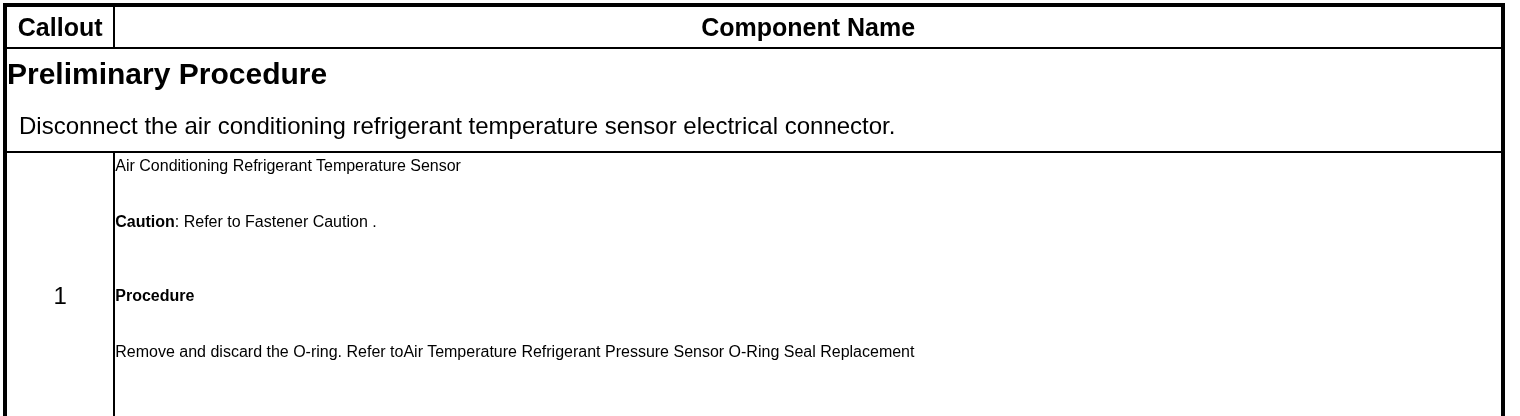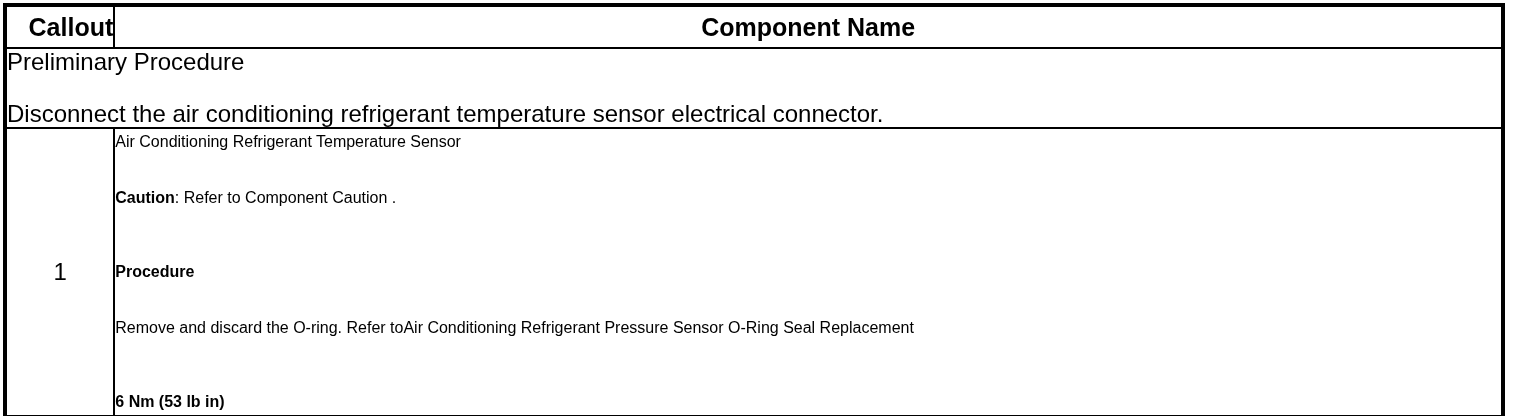--- a/index.html
+++ b/index.html
@@ -48,45 +48,45 @@
 
   
   .hdr-cell {
     height: 40px;
     font-size: 25px;
     font-weight: bold;
     line-height: 40px;
     white-space: nowrap;
   }
   .hdr-callout {
-    text-align: right;
+    text-align: center;
     padding-left: 12px;
     margin-top: 8px;
   }
   .hdr-name {
     text-align: center;
     margin-left: 32px;
   }
 
   
   .prelim-cell {
     padding: 12px 8px 12px 8px;
   }
   .prelim-title {
-    font-size: 24px;
-    font-weight: normal;
+    font-size: 30px;
+    font-weight: bold;
     line-height: 26px;
-    margin: 0 0 26px 0;
+    margin: 12px 0 26px 0;
     white-space: nowrap;
   }
   .prelim-text {
     font-size: 24px;
     font-weight: normal;
     line-height: 26px;
-    margin: 0;
+    margin: 12px;
     white-space: nowrap;
   }
 
   
   .callout-num {
     text-align: center;
     vertical-align: middle;
     font-size: 24px;
     font-weight: normal;
   }
@@ -134,23 +134,23 @@
         <td class="prelim-cell" colspan="2">
           <p class="prelim-title">Preliminary Procedure</p>
           <p class="prelim-text">Disconnect the air conditioning refrigerant temperature sensor electrical connector.</p>
         </td>
       </tr>
 
       <tr>
         <td class="callout-num">1</td>
         <td class="detail-cell">
           <p>Air Conditioning Refrigerant Temperature Sensor</p>
-          <p><span class="lead-bold">Caution</span><span>: Refer to Component Caution .</span></p>
+          <p><span class="lead-bold">Caution</span><span>: Refer to Fastener Caution .</span></p>
           <p class="bold-line">Procedure</p>
-          <p>Remove and discard the O-ring. Refer toAir Conditioning Refrigerant Pressure Sensor O-Ring Seal Replacement</p>
+          <p>Remove and discard the O-ring. Refer toAir Temperature Refrigerant Pressure Sensor O-Ring Seal Replacement</p>
           <p class="bold-line">6 Nm (53 lb in)</p>
         </td>
       </tr>
 
     </tbody>
   </table>
 
 </div>
 
 </body></html>

